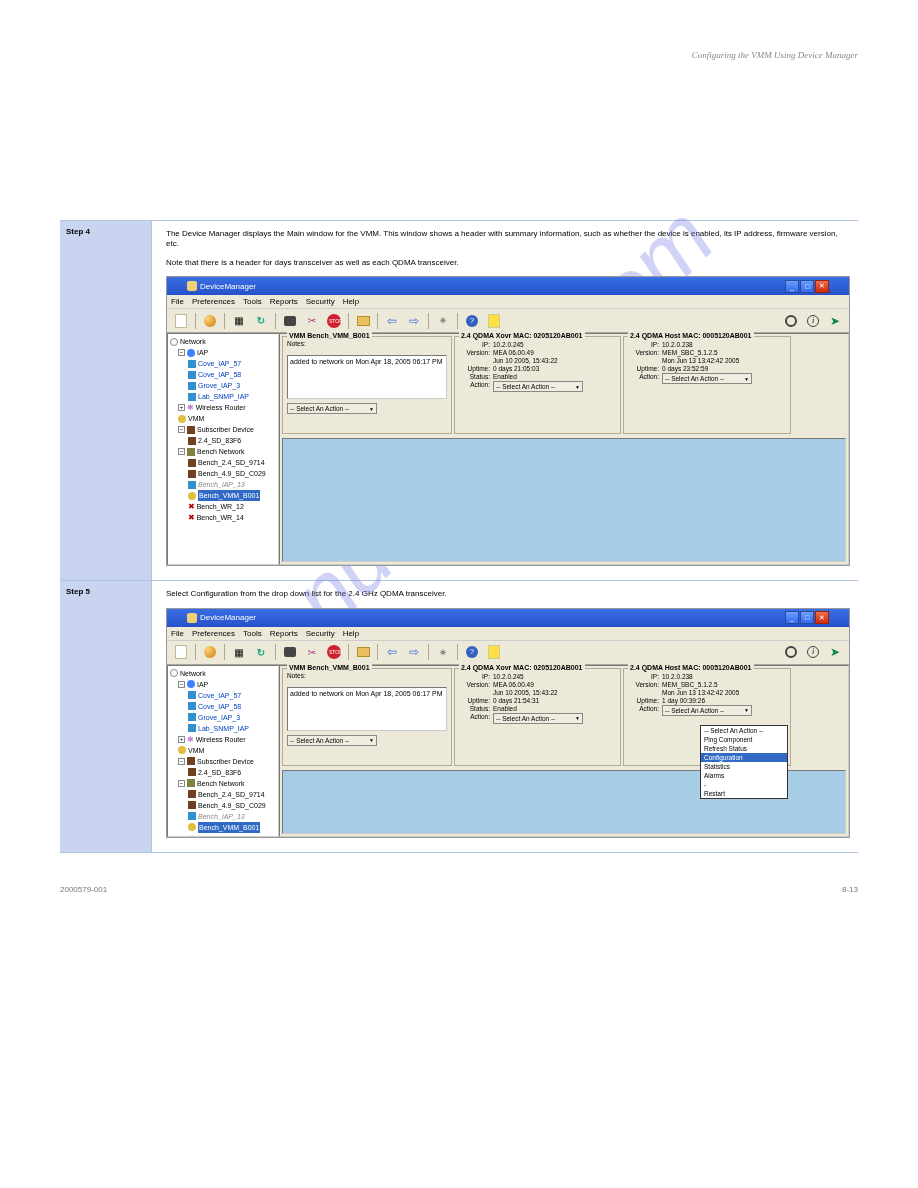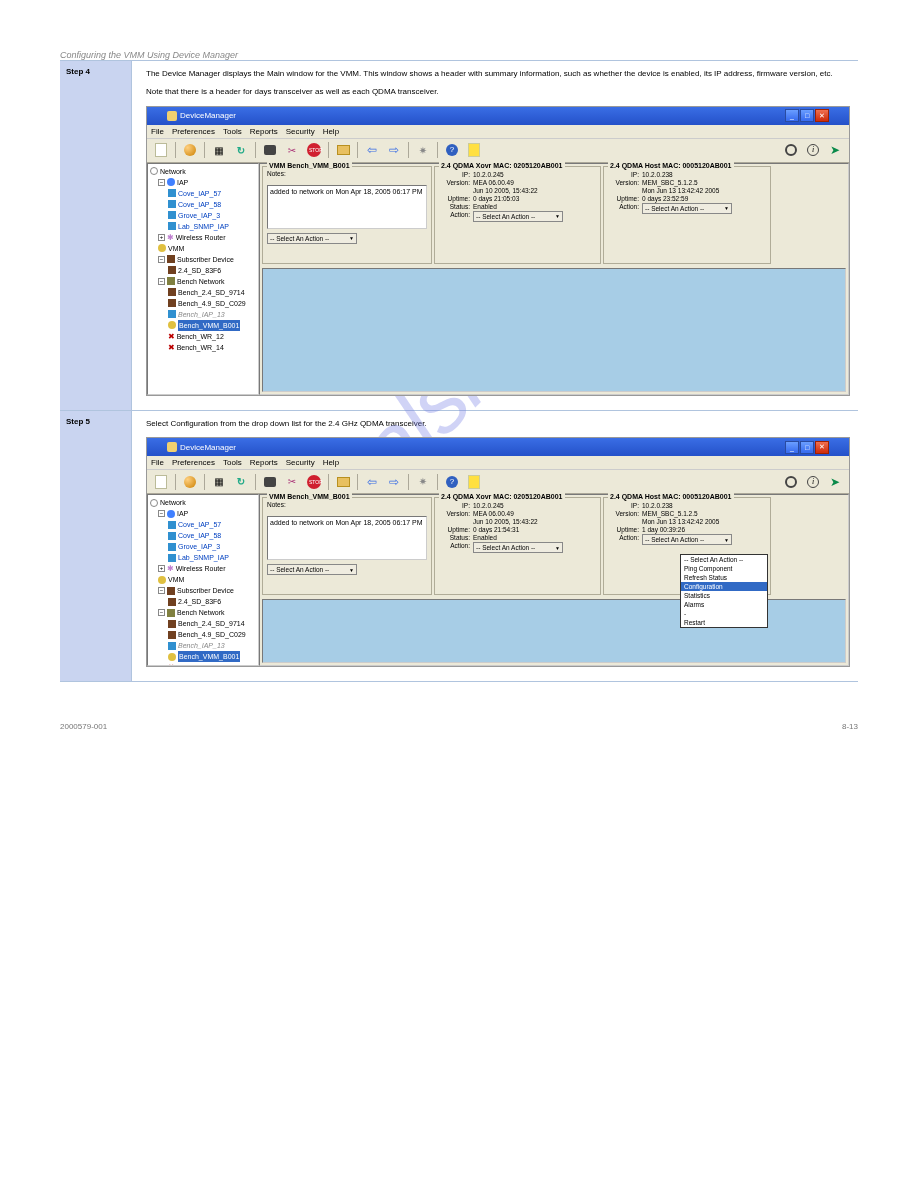--- a/index.html
+++ b/index.html
@@ -1,21 +1,21 @@
 <!DOCTYPE html>
 <html><head>
 <meta charset="utf-8">
 <style>
   * { box-sizing: border-box; margin: 0; padding: 0; }
   body { background: #fff; font-family: Tahoma, Arial, sans-serif; font-size: 7px; width: 918px; }
   .page { width: 918px; margin: 0 auto; padding: 50px 60px; }
-  .page-top-title { font-size: 9px; color: #888; font-style: italic; }
+  .page-top-title { text-align: right; font-size: 9px; color: #888; margin-bottom: 160px; font-style: italic; font-family: Liberation Serif, serif; }
   .doc-grid { border-top: 1px solid #b0c4de; }
   .doc-row { display: flex; border-bottom: 1px solid #b0c4de; }
-  .step-col { width: 72px; background: #c9d4f0; padding: 6px; font-size: 8px; font-weight: bold; border-right: 1px solid #b0c4de; }
+  .step-col { width: 92px; background: #c9d4f0; padding: 6px; font-size: 8px; font-weight: bold; border-right: 1px solid #b0c4de; }
   .content-col { flex: 1; padding: 8px; margin-left: 6px; }
   .desc { font-size: 8px; margin-bottom: 8px; line-height: 1.3; }
   .screenshot { border: 1px solid #999; background: #ece9d8; position: relative; height: 290px; margin-bottom: 6px; }
   .s2 { height: 230px; }
   .titlebar { height: 18px; background: linear-gradient(180deg, #3a6ee5 0%, #2451c9 100%); color: #fff; display: flex; align-items: center; padding: 0 20px; font-size: 8px; }
   .titlebar .ticon { width: 10px; height: 10px; background: #f0d070; margin-right: 3px; border-radius: 2px; }
   .wbtns { margin-left: auto; display: flex; gap: 1px; }
   .wbtn { width: 14px; height: 13px; background: linear-gradient(180deg, #6a9eff 0, #3a6ef0 90%); border: 1px solid #2a4ba0; display: flex; align-items: center; justify-content: center; color: #fff; font-size: 7px; }
   .wbtn.close { background: linear-gradient(180deg, #f07050 0, #d03010 90%); border-color: #a02000; }
   .menubar { height: 14px; background: #ece9d8; display: flex; align-items: center; padding: 0 4px; gap: 8px; font-size: 8px; border-bottom: 1px solid #ccc; }
@@ -69,21 +69,21 @@
   .action-sel { margin-top: 4px; border: 1px solid #888; background: #efece0; width: 90px; padding: 1px 2px; display: flex; justify-content: space-between; align-items: center; font-size: 6.5px; }
   .action-sel .dd { font-size: 5px; }
   .kv { display: flex; margin-top: 1px; }
   .kv .k { width: 34px; text-align: right; padding-right: 3px; }
   .kv .v { }
   .blue-area { position: absolute; left: 2px; right: 2px; bottom: 2px; top: 104px; background: #a7cde6; border: 1px inset #ccc; }
   .s2 .blue-area { top: 104px; }
   .dropdown { position: absolute; background: #fff; border: 1px solid #333; width: 88px; font-size: 6.5px; z-index: 10; }
   .dropdown div { padding: 1px 3px; }
   .dropdown .hl { background: #316ac5; color: #fff; }
-  .footer { margin-top: 40px; font-size: 8px; color: #777; }
+  .footer { margin-top: 32px; font-size: 8px; color: #777; }
 
   .watermark {
     position: absolute;
     top: 50%;
     left: 50%;
     transform: translate(-50%, -60%) rotate(-45deg);
     font-size: 90px;
     font-family: Arial, sans-serif;
     color: rgba(120, 130, 230, 0.35);
     pointer-events: none;

